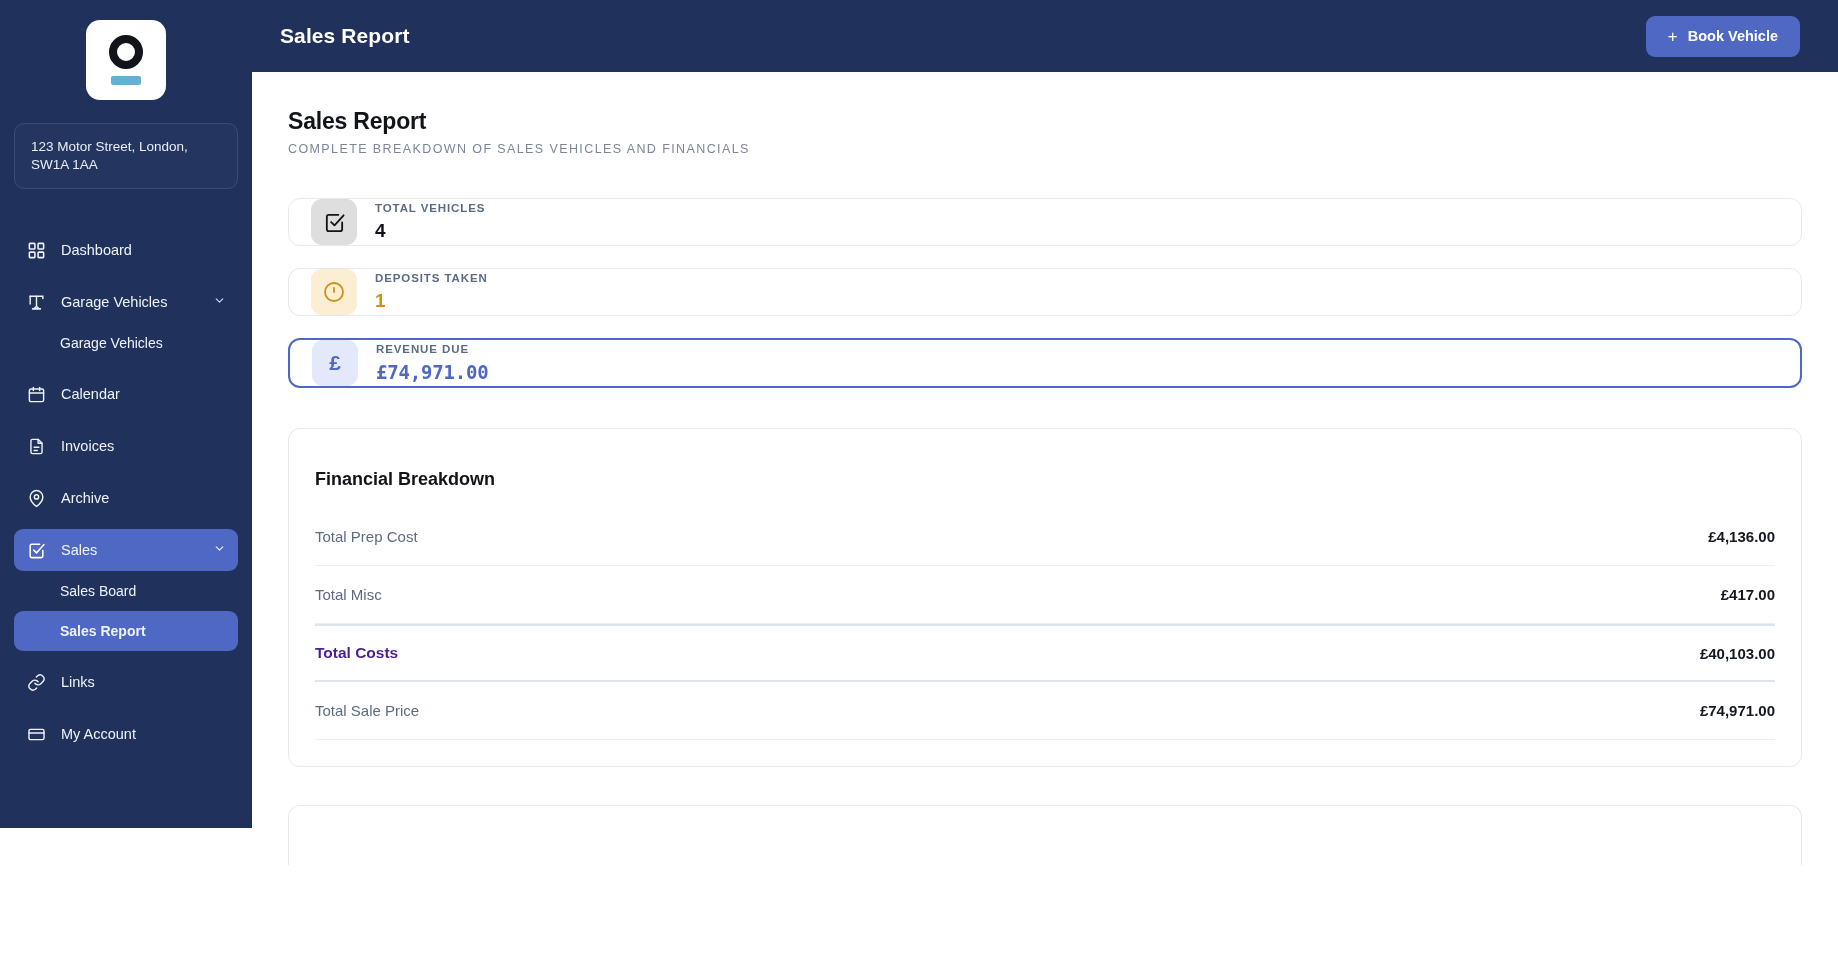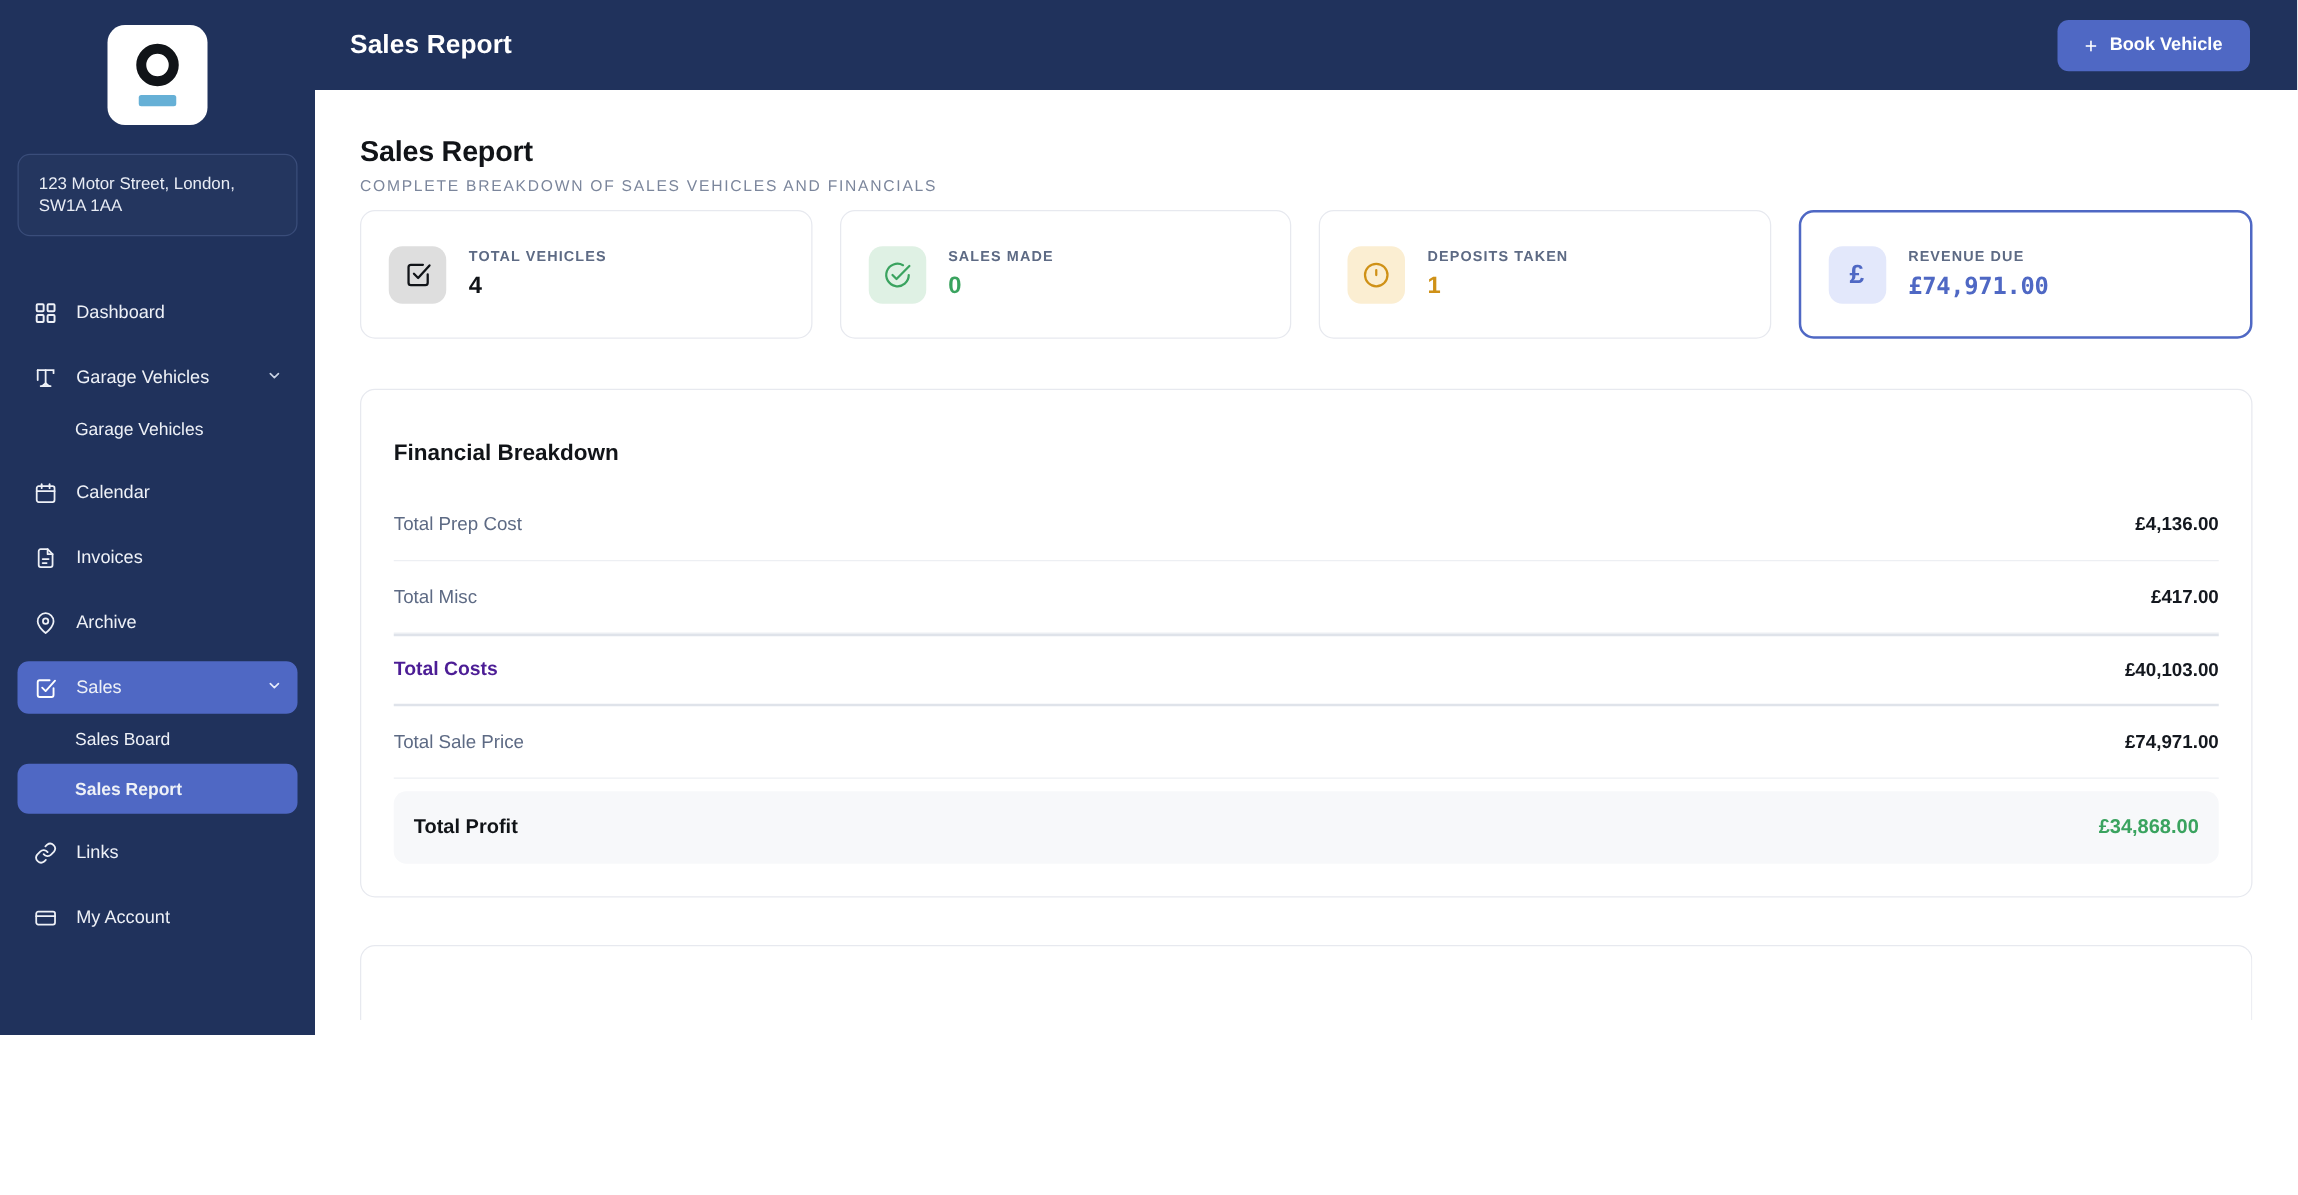--- a/index.html
+++ b/index.html
@@ -82,21 +82,21 @@
   .book-btn .plus { font-size: 17px; font-weight: 400; line-height:1; }
 
   .content { flex:1; overflow:hidden; padding: 36px 36px 0 36px; background:#fff; }
   .page-title { font-size: 23px; font-weight: 700; color:#111418; letter-spacing:-0.2px; }
   .page-sub {
     font-size: 12.5px; color:#7b869c; letter-spacing: 1.4px;
     margin-top: 7px; text-transform: uppercase;
   }
 
   
-  .stats { display:flex; gap: 22px; margin-top: 12px; }
+  .stats { display:flex; gap: 22px; margin-top: 42px; flex-direction: column; }
   .stat-card {
     flex:1; height: 103px; border:1px solid #e7e9ef; border-radius: 12px;
     display:flex; align-items:center; gap: 18px; padding: 0 22px;
     background:#fff;
   }
   .stat-card.highlight { border: 2px solid #4f68c4; }
   .stat-icon {
     width: 46px; height: 46px; border-radius: 11px;
     display:flex; align-items:center; justify-content:center; flex:0 0 46px;
   }
@@ -303,32 +303,20 @@
               <path d="M20 12v7a2 2 0 0 1-2 2H6a2 2 0 0 1-2-2V6a2 2 0 0 1 2-2h10"></path>
                 <polyline points="8.5 11.5 12 15 21.5 4.5"></polyline>
             </svg>
           </span>
           <span class="stat-text">
             <span class="stat-label">TOTAL VEHICLES</span>
             <span class="stat-value" style="color:#111418">4</span>
           </span>
         </div>
 
-        <div class="stat-card">
-          <span class="stat-icon" style="background:#dff1e4">
-            <svg width="24" height="24" viewBox="0 0 24 24" fill="none" stroke="#3aa35f" stroke-width="1.8" stroke-linecap="round" stroke-linejoin="round">
-              <path d="M21 12a9 9 0 1 1-4.6-7.85"></path>
-                <polyline points="8 12 11.2 15.2 21.5 4.8"></polyline>
-            </svg>
-          </span>
-          <span class="stat-text">
-            <span class="stat-label">SALES MADE</span>
-            <span class="stat-value" style="color:#3aa35f">0</span>
-          </span>
-        </div>
 
         <div class="stat-card">
           <span class="stat-icon" style="background:#fbeed2">
             <svg width="24" height="24" viewBox="0 0 24 24" fill="none" stroke="#cf9117" stroke-width="1.8" stroke-linecap="round" stroke-linejoin="round">
               <circle cx="12" cy="12" r="9"></circle>
                 <path d="M12 8v4"></path>
             </svg>
           </span>
           <span class="stat-text">
             <span class="stat-label">DEPOSITS TAKEN</span>
@@ -368,24 +356,20 @@
           <div class="fin-row strong">
             <span class="lbl">Total Costs</span>
             <span class="val">£40,103.00</span>
           </div>
 
           <div class="fin-row">
             <span class="lbl">Total Sale Price</span>
             <span class="val">£74,971.00</span>
           </div>
 
-          <div class="fin-row total">
-            <span class="lbl">Total Profit</span>
-            <span class="val">£34,868.00</span>
-          </div>
 
         </div>
       </div>
 
       <div class="panel-stub"></div>
 
     </section>
   </div>
 </div>
 

